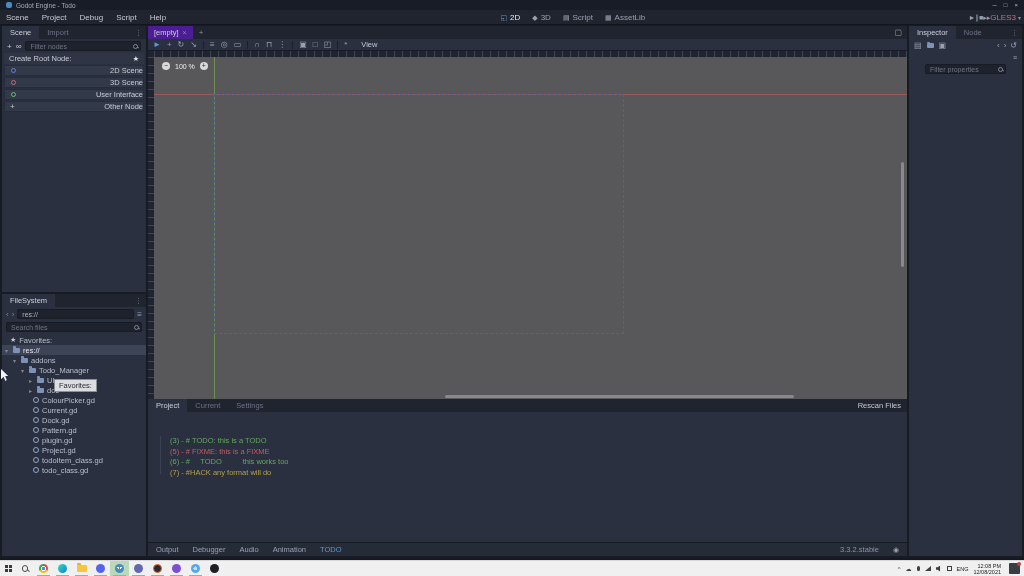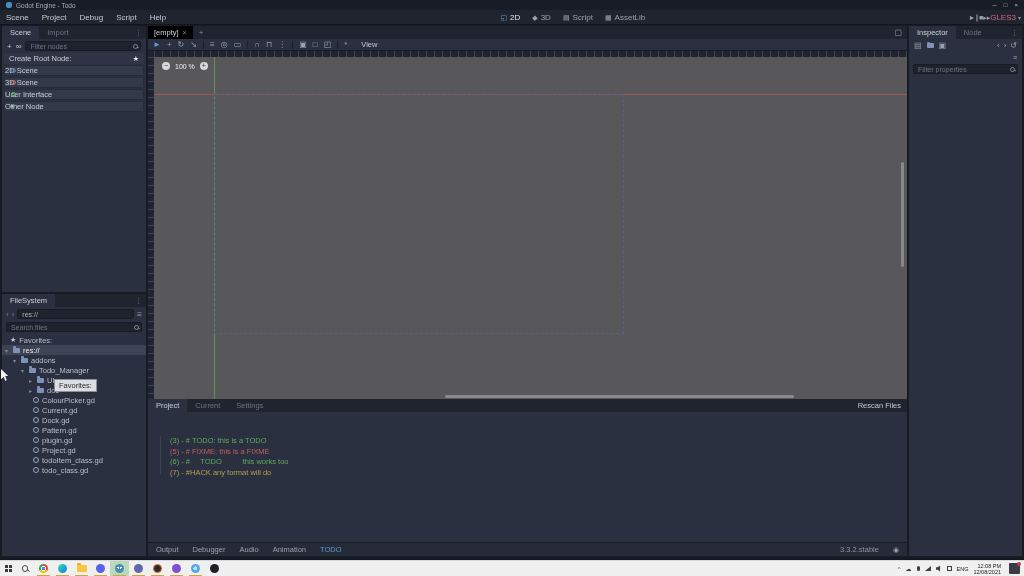--- a/index.html
+++ b/index.html
@@ -50,42 +50,42 @@
   .rootnode-head{height:11px;margin:0 2px;background:#2f3545;display:flex;align-items:center;
     padding:0 5px;font-size:7.5px;color:#c9cdd7;}
   .rootnode-head .star{margin-left:auto;color:#e6e9ef;font-size:7px;}
   .opt-row{height:11px;margin:1px 2px;background:#323949;border:1px solid #262c39;
     display:flex;align-items:center;position:relative;}
   .opt-row .oico{position:absolute;left:6px;width:5px;height:5px;border-radius:50%;}
   .opt-row .ring2d{border:1.2px solid #5e83c9;}
   .opt-row .ring3d{border:1.2px solid #c96a75;}
   .opt-row .ringui{border:1.2px solid #6abf71;}
   .opt-row .plus{border:none;color:#c8ccd6;font-size:8px;line-height:5px;left:5px;top:2px;}
-  .opt-row .olbl{flex:1;text-align:left;font-size:7.5px;color:#c8ccd6;}
+  .opt-row .olbl{flex:1;text-align:right;font-size:7.5px;color:#c8ccd6;}
   
   #fs-dock{left:2px;top:269px;width:144px;height:262px;}
   .fs-nav{display:flex;align-items:center;gap:3px;padding:0 4px;height:14px;font-size:8px;color:#7d8595;}
   .fs-nav .pathfield{flex:1;}
   .fs-nav .viewtoggle{color:#9aa1b0;font-size:8px;}
   .fs-search{padding:0 4px;height:12px;display:flex;align-items:center;}
   .fs-tree{position:relative;margin-top:2px;}
   .fs-row{height:10px;display:flex;align-items:center;gap:3px;font-size:7.5px;color:#b9bfcc;}
   .fs-row .tw{color:#7d8595;font-size:6px;width:5px;flex:none;}
   .fs-row.selected{background:#3d4456;color:#e4e7ed;}
   .star-ico{color:#c6cad4;font-size:7px;}
   .folder-ico{width:7px;height:5px;background:#7e92b8;border-radius:1px;position:relative;flex:none;}
   .folder-ico::before{content:'';position:absolute;top:-1.5px;left:0;width:3px;height:1.5px;background:#7e92b8;border-radius:1px 1px 0 0;}
   .script-ico{width:6px;height:6px;border:1.5px solid #93a6c5;border-radius:50%;flex:none;}
   .tooltip{position:absolute;left:52px;top:44px;background:#dcdde1;border:1px solid #8f9094;
     color:#2b2b2e;font-size:7.5px;padding:1px 4px;z-index:5;}
   
   #center{left:148px;top:1px;width:759px;height:530px;background:#2a303f;}
   .scene-tabs{position:absolute;top:0;left:0;right:0;height:13px;background:#20242f;
     display:flex;align-items:stretch;font-size:7.5px;}
-  .scenetab{display:flex;align-items:center;gap:4px;padding:0 6px;background:#000000;color:#ccd0da;}
+  .scenetab{display:flex;align-items:center;gap:4px;padding:0 6px;background:#4c1d95;color:#ccd0da;}
   .scenetab .x{color:#8a8f9c;font-size:7px;}
   .newtab{display:flex;align-items:center;padding:0 6px;color:#8a8f9c;font-size:8px;}
   .df-toggle{margin-left:auto;display:flex;align-items:center;padding-right:5px;color:#9aa1b0;font-size:8px;}
   .toolbar2d{position:absolute;top:13px;left:0;right:0;height:12px;background:#2a303f;
     border-bottom:1px solid #171b24;display:flex;align-items:center;gap:6px;padding-left:5px;
     font-size:8px;color:#9aa1b0;}
   .toolbar2d .sep{width:1px;height:8px;background:#1b1f29;}
   .toolbar2d .sel{color:#5b9bd3;}
   .toolbar2d .viewmenu{color:#c3c8d2;font-size:7.5px;margin-left:8px;}
   .viewport{position:absolute;top:25px;left:0;right:0;height:348px;background:#57575a;}
@@ -120,21 +120,21 @@
   .statusbar .sitem{color:#9aa0ae;}
   .statusbar .sitem.active{color:#5b9bd3;}
   .statusbar .version{margin-left:auto;color:#8d93a1;}
   .statusbar .spin{color:#9aa0ae;font-size:7px;}
   
   #right-dock{left:909px;top:1px;width:113px;height:530px;}
   .insp-tools{display:flex;align-items:center;gap:5px;height:13px;padding:0 5px;font-size:8px;color:#9aa1b0;}
   .insp-tools .right{margin-left:auto;display:flex;gap:4px;align-items:center;}
   .insp-row2{display:flex;justify-content:flex-end;align-items:center;height:11px;padding:0 5px;
     font-size:7px;color:#9aa1b0;}
-  .insp-filter{padding:0 4px;height:12px;display:flex;align-items:center;}
+  .insp-filter{padding:0 16px;height:12px;display:flex;align-items:center;}
   
   .cursor{position:absolute;left:1px;top:344px;width:8px;height:12px;background:#f4f5f7;
     clip-path:polygon(0% 0%,0% 86%,33% 64%,55% 100%,72% 92%,52% 58%,90% 58%);
     filter:drop-shadow(0 0 1px #000);z-index:20;}
   
   .taskbar{position:absolute;left:0;bottom:0;width:1024px;height:16px;background:#f1f0f0;
     border-top:1px solid #d8d8d8;display:flex;align-items:center;color:#3f3f3f;}
   .tb-start{width:16px;height:16px;display:flex;align-items:center;justify-content:center;}
   .winlogo{display:grid;grid-template-columns:3px 3px;grid-template-rows:3px 3px;gap:1px;}
   .winlogo span{background:#3b3b3b;}

